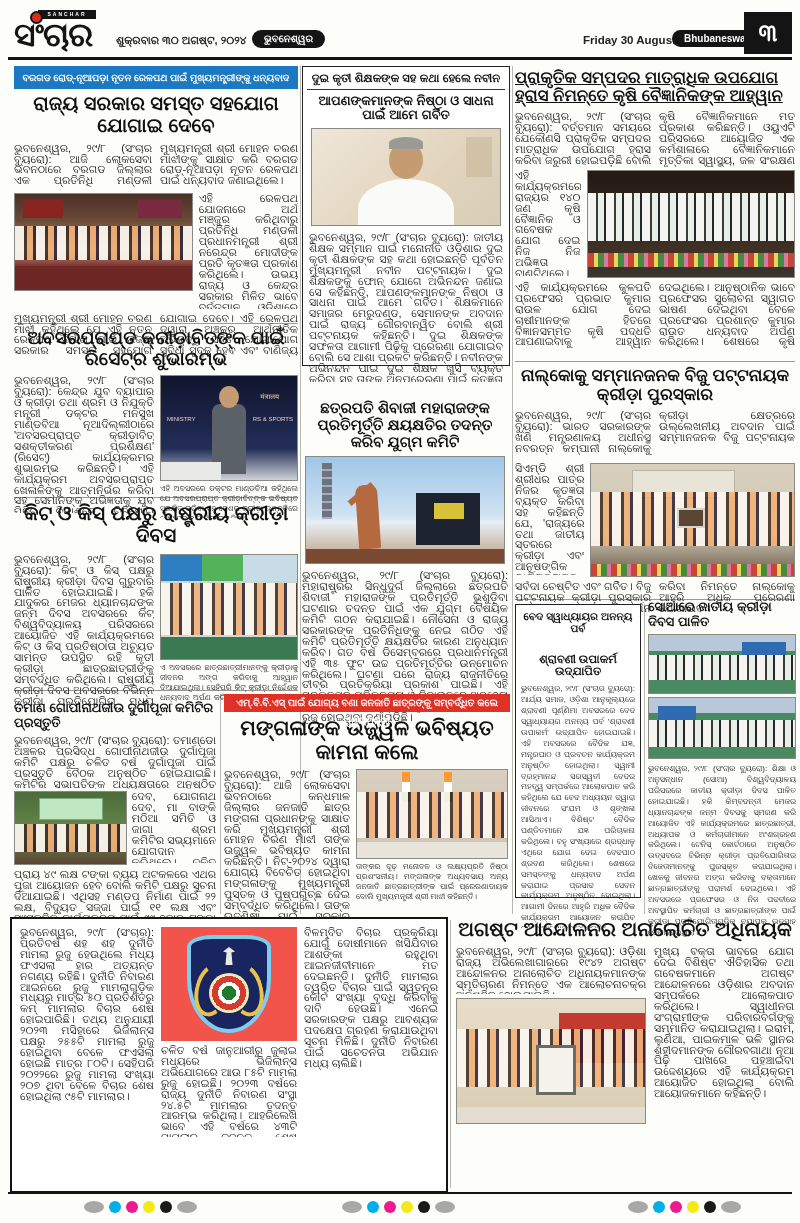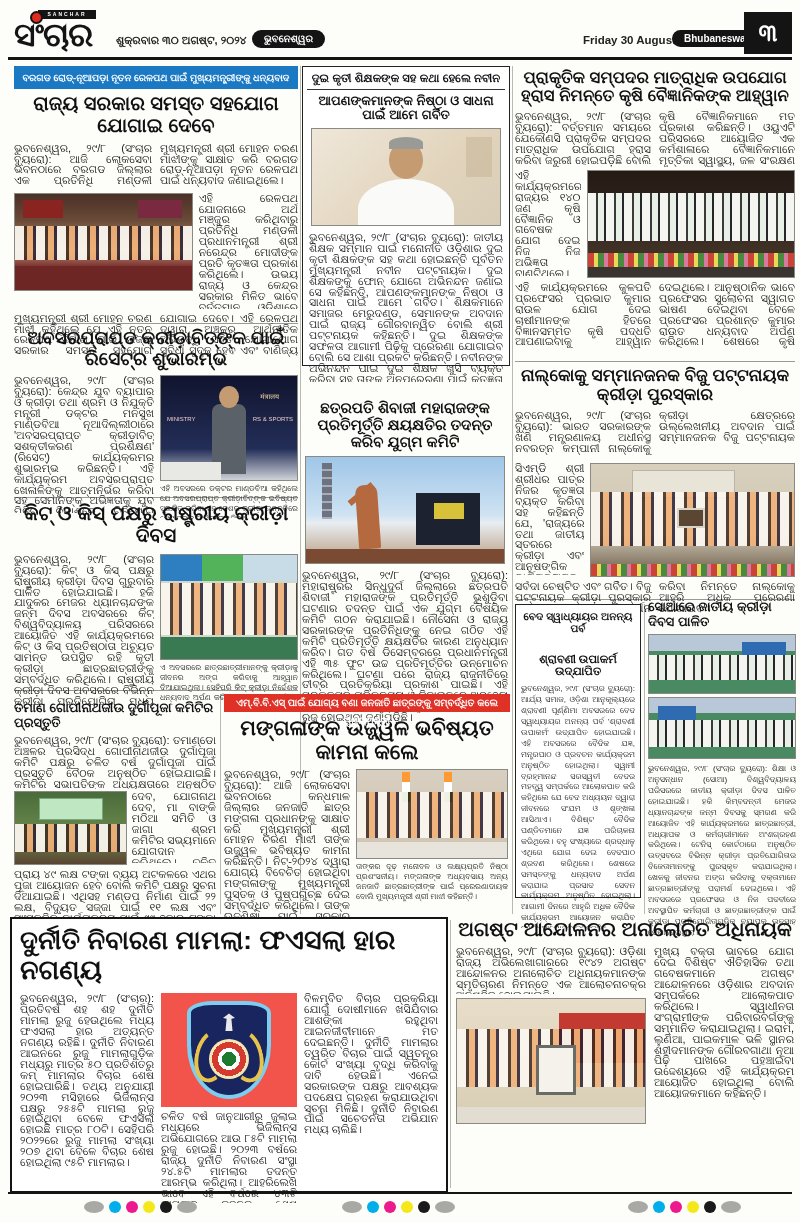--- a/index.html
+++ b/index.html
@@ -187,21 +187,21 @@
           <div style="position:absolute;left:58%;top:2px;width:8px;height:30px;background:linear-gradient(180deg,#ff9933 0 33%,#fff 33% 66%,#138808 66% 100%);"></div>
           <div class="crowd" style="top:22px;height:46px;"></div>
           <div style="position:absolute;left:0;right:0;bottom:0;height:16px;background:#e8e4dc;"></div>
         </div>
         <div class="cap" style="height:74px;margin-top:3px;">ତାଙ୍କର ଦୃଢ଼ ମନୋବଳ ଓ ଲକ୍ଷ୍ୟପ୍ରତି ନିଷ୍ଠା ପ୍ରଶଂସନୀୟ। ମଙ୍ଗଳାଙ୍କ ଅଧ୍ୟବସାୟ ଅନ୍ୟ ଜନଜାତି ଛାତ୍ରଛାତ୍ରୀଙ୍କ ପାଇଁ ପ୍ରେରଣାଦାୟକ ବୋଲି ମୁଖ୍ୟମନ୍ତ୍ରୀ ଶ୍ରୀ ମାଝୀ କହିଛନ୍ତି।</div>
       </div>
     </div>
   </div>
 
   <div class="abs" style="left:515px;top:68px;width:280px;">
-    <div class="hl" style="font-size:16.5px;text-align:center;">ପ୍ରାକୃତିକ ସମ୍ପଦର ମାତ୍ରାଧିକ ଉପଯୋଗ ହ୍ରାସ ନିମନ୍ତେ କୃଷି ବୈଜ୍ଞାନିକଙ୍କ ଆହ୍ୱାନ</div>
+    <div class="hl" style="font-size:16.5px;text-align:left;text-decoration:underline;">ପ୍ରାକୃତିକ ସମ୍ପଦର ମାତ୍ରାଧିକ ଉପଯୋଗ ହ୍ରାସ ନିମନ୍ତେ କୃଷି ବୈଜ୍ଞାନିକଙ୍କ ଆହ୍ୱାନ</div>
     <div class="bt c2" style="height:56px;margin-top:6px;">ଭୁବନେଶ୍ୱର, ୨୯/୮ (ସଂଚାର ବ୍ୟୁରୋ): ବର୍ତ୍ତମାନ ସମୟରେ ଯେକୌଣସି ପ୍ରାକୃତିକ ସମ୍ପଦର ମାତ୍ରାଧିକ ଉପଯୋଗ ହ୍ରାସ କରିବା ଜରୁରୀ ହୋଇପଡ଼ିଛି ବୋଲି କୃଷି ବୈଜ୍ଞାନିକମାନେ ମତ ପ୍ରକାଶ କରିଛନ୍ତି। ଓୟୁଏଟି ପରିସରରେ ଆୟୋଜିତ ଏକ କର୍ମଶାଳାରେ ବୈଜ୍ଞାନିକମାନେ ମୃତ୍ତିକା ସ୍ୱାସ୍ଥ୍ୟ, ଜଳ ସଂରକ୍ଷଣ ଓ ଜୈବିକ କୃଷି ଉପରେ ଗୁରୁତ୍ୱାରୋପ କରିଥିଲେ।</div>
     <div style="display:flex;gap:6px;margin-top:3px;">
       <div class="bt" style="width:66px;height:106px;">ଏହି କାର୍ଯ୍ୟକ୍ରମରେ ରାଜ୍ୟର ୧୪୦ ଜଣ କୃଷି ବୈଜ୍ଞାନିକ ଓ ଗବେଷକ ଯୋଗ ଦେଇ ନିଜ ନିଜ ଅଭିଜ୍ଞତା ବାଣ୍ଟିଥିଲେ।</div>
       <div class="photo" style="width:208px;height:106px;background:linear-gradient(180deg,#241a14 0%,#3a2c22 60%,#4a3a2e 100%);">
         <div class="crowd2" style="top:22px;height:48px;"></div>
         <div class="flowers" style="bottom:10px;height:14px;"></div>
         <div style="position:absolute;left:0;right:0;bottom:0;height:10px;background:#3a3430;"></div>
       </div>
     </div>
     <div class="bt c2" style="height:72px;margin-top:4px;">ଏହି କାର୍ଯ୍ୟକ୍ରମରେ କୁଳପତି ପ୍ରଫେସର ପ୍ରଭାତ କୁମାର ରାଉଳ ଯୋଗ ଦେଇ ଚାଷୀମାନଙ୍କ ହିତରେ ବିଜ୍ଞାନସମ୍ମତ କୃଷି ପଦ୍ଧତି ଆପଣାଇବାକୁ ଆହ୍ୱାନ ଦେଇଥିଲେ। ଆନୁଷ୍ଠାନିକ ଭାବେ ପ୍ରଫେସର ସୁଲୋଚନା ସ୍ୱାଗତ ଭାଷଣ ଦେଇଥିବା ବେଳେ ପ୍ରଫେସର ପ୍ରଶାନ୍ତ କୁମାର ରାଉତ ଧନ୍ୟବାଦ ଅର୍ପଣ କରିଥିଲେ। ଶେଷରେ କୃଷି ଗବେଷଣା କ୍ଷେତ୍ରରେ ଉଲ୍ଲେଖନୀୟ ଅବଦାନ ପାଇଁ କେତେକ ବୈଜ୍ଞାନିକଙ୍କୁ ସମ୍ମାନିତ କରାଯାଇଥିଲା।</div>
@@ -235,23 +235,20 @@
       <div class="crowd2" style="top:34%;height:44%;"></div>
     </div>
     <div class="photo" style="width:146px;height:60px;margin-top:3px;background:linear-gradient(180deg,#b8c8d8 0 25%,#4a8a62 25% 100%);">
       <div style="position:absolute;left:6%;top:14%;width:26%;height:26%;background:#2e6bb0;"></div>
       <div class="crowd2" style="top:36%;height:46%;"></div>
     </div>
     <div class="bt" style="margin-top:5px;height:176px;font-size:8px;">ଭୁବନେଶ୍ୱର, ୨୯/୮ (ସଂଚାର ବ୍ୟୁରୋ): ଶିକ୍ଷା ଓ ଅନୁସନ୍ଧାନ (ସୋଆ) ବିଶ୍ୱବିଦ୍ୟାଳୟ ପରିସରରେ ଜାତୀୟ କ୍ରୀଡ଼ା ଦିବସ ପାଳିତ ହୋଇଯାଇଛି। ହକି କିମ୍ବଦନ୍ତୀ ମେଜର ଧ୍ୟାନଚାନ୍ଦଙ୍କ ଜନ୍ମ ଦିବସକୁ ସ୍ମରଣ କରି ଆୟୋଜିତ ଏହି କାର୍ଯ୍ୟକ୍ରମରେ ଛାତ୍ରଛାତ୍ରୀ, ଅଧ୍ୟାପକ ଓ କର୍ମଚାରୀମାନେ ଅଂଶଗ୍ରହଣ କରିଥିଲେ। ଟେନିସ୍ କୋର୍ଟଠାରେ ଅନୁଷ୍ଠିତ ଉତ୍ସବରେ ବିଭିନ୍ନ କ୍ରୀଡ଼ା ପ୍ରତିଯୋଗିତାର ବିଜେତାମାନଙ୍କୁ ପୁରସ୍କୃତ କରାଯାଇଥିଲା। ଖେଳକୁ ଜୀବନର ଅଙ୍ଗ କରିବାକୁ ବକ୍ତାମାନେ ଛାତ୍ରଛାତ୍ରୀଙ୍କୁ ପରାମର୍ଶ ଦେଇଥିଲେ। ଏହି ଅବସରରେ ପ୍ରଫେସର ଓ ନିଜ ପଦବୀରେ ଅବସ୍ଥାପିତ କର୍ମଚାରୀ ଓ ଛାତ୍ରଛାତ୍ରୀଙ୍କ ପାଇଁ କ୍ରୀଡ଼ା ପ୍ରତିଯୋଗିତାଗୁଡ଼ିକ ବ୍ୟାପକ ଉତ୍ସାହ ଦେଖାଦେଇଥିଲା।</div>
   </div>
 
   <div class="abs" style="left:10px;top:917px;width:434px;height:272px;border:2px solid #141414;background:#fff;">
-    <div style="margin:6px 8px 0;">
-      <span class="hl" style="font-size:26px;font-weight:700;">ଦୁର୍ନୀତି ନିବାରଣ ମାମଲା: </span><span class="hl" style="font-size:27px;font-weight:900;">ଫଏସଲା ହାର ନଗଣ୍ୟ</span>
-    </div>
     <div style="display:flex;gap:7px;margin:8px 8px 0;">
       <div class="bt" style="width:134px;height:212px;">ଭୁବନେଶ୍ୱର, ୨୯/୮ (ସଂଚାର): ପ୍ରତିବର୍ଷ ଶହ ଶହ ଦୁର୍ନୀତି ମାମଲା ରୁଜୁ ହେଉଥିଲେ ମଧ୍ୟ ଫଏସଲା ହାର ଅତ୍ୟନ୍ତ ନଗଣ୍ୟ ରହିଛି। ଦୁର୍ନୀତି ନିବାରଣ ଆଇନରେ ରୁଜୁ ମାମଲାଗୁଡ଼ିକ ମଧ୍ୟରୁ ମାତ୍ର ୫୦ ପ୍ରତିଶତରୁ କମ୍ ମାମଲାର ବିଚାର ଶେଷ ହୋଇପାରିଛି। ତଥ୍ୟ ଅନୁଯାୟୀ ୨୦୨୩ ମସିହାରେ ଭିଜିଲାନ୍ସ ପକ୍ଷରୁ ୨୫୫ଟି ମାମଲା ରୁଜୁ ହୋଇଥିବା ବେଳେ ଫଏସଲା ହୋଇଛି ମାତ୍ର ୮୦ଟି। ସେହିପରି ୨୦୨୨ରେ ରୁଜୁ ମାମଲା ସଂଖ୍ୟା ୨୦୭ ଥିବା ବେଳେ ବିଚାର ଶେଷ ହୋଇଥିଲା ୯୫ଟି ମାମଲାର।</div>
       <div style="width:136px;">
         <div class="vig" style="width:136px;height:114px;">
           <div class="vig-shield">
             <div class="vig-emblem"></div>
             <div class="vig-wreathL"></div>
             <div class="vig-wreathR"></div>
             <div class="vig-ring"></div>
           </div>

